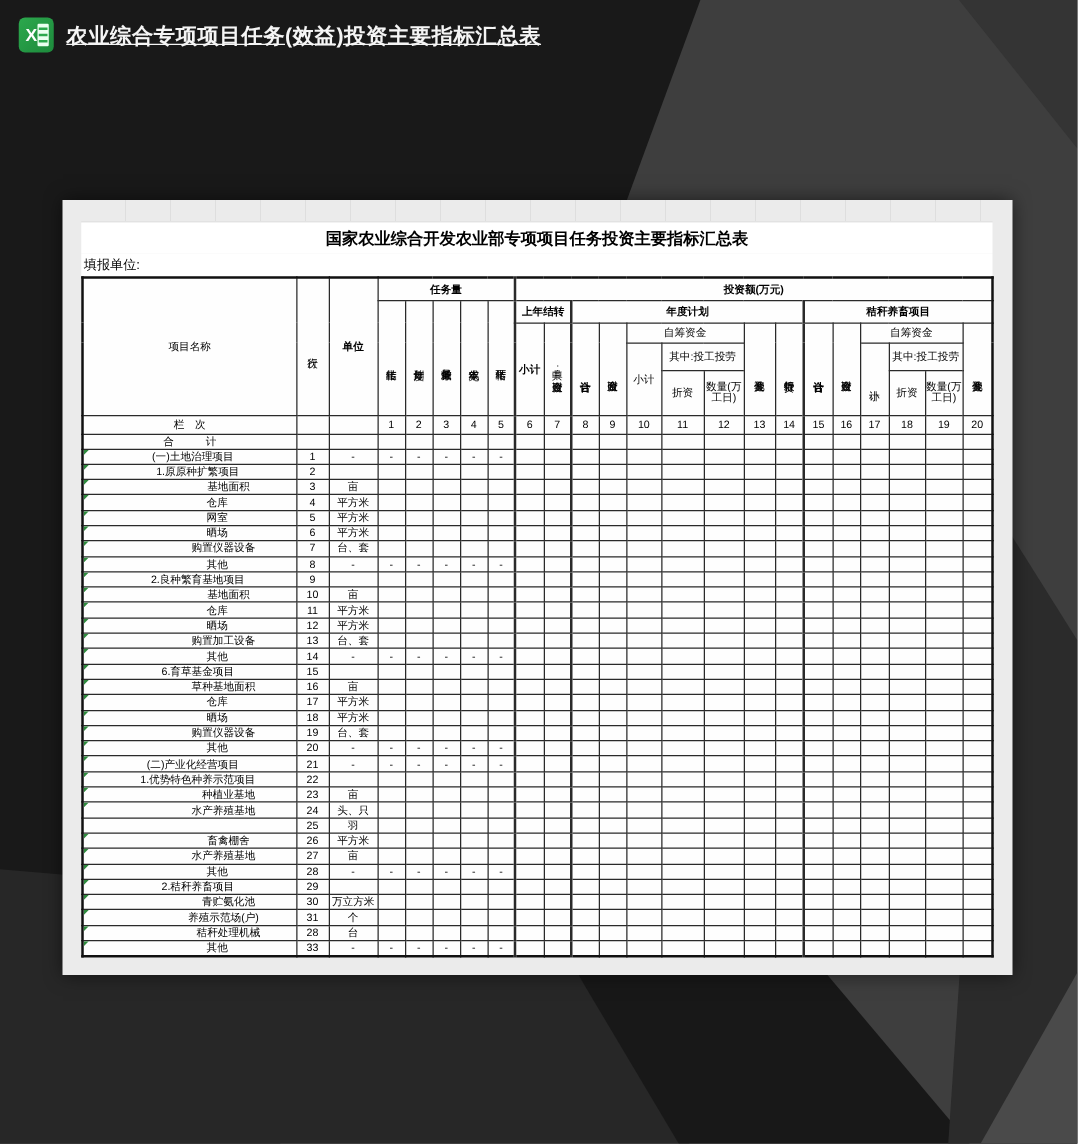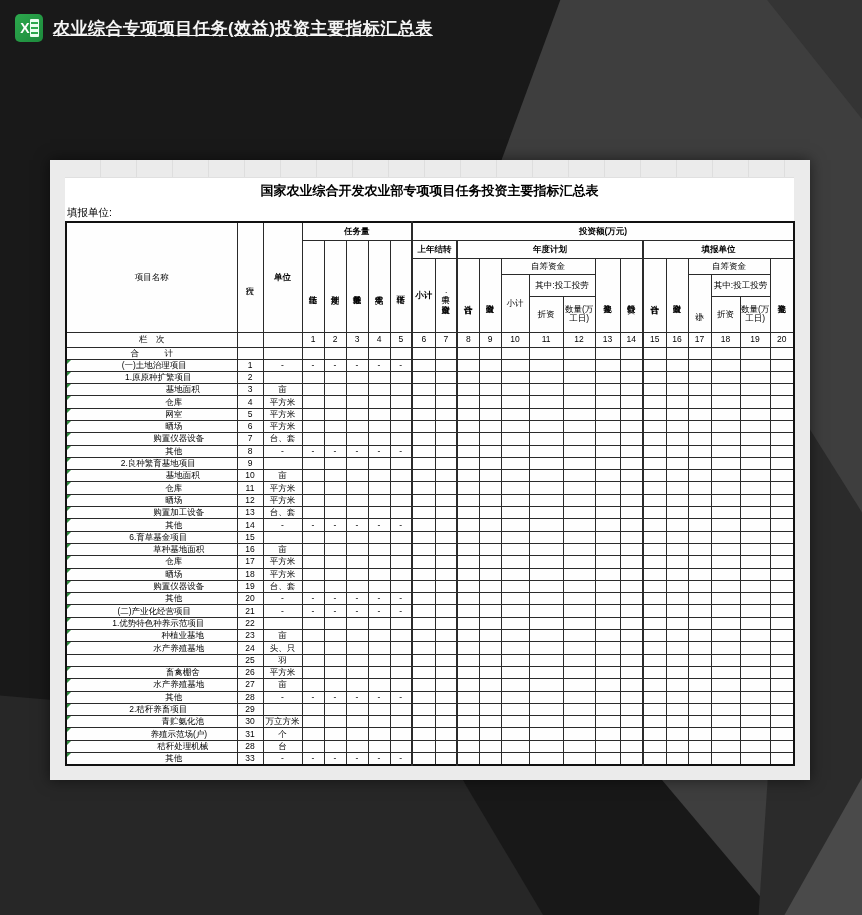--- a/index.html
+++ b/index.html
@@ -136,21 +136,21 @@
             <td colspan="15">投资额(万元)</td>
           </tr>
           <tr class="hB">
             <td rowspan="4" class="vert"><span>上年结转</span></td>
             <td rowspan="4" class="vert"><span>年度计划</span></td>
             <td rowspan="4" class="vert"><span>任务量增减</span></td>
             <td rowspan="4" class="vert"><span>本年完成</span></td>
             <td rowspan="4" class="vert gR"><span>结转下年</span></td>
             <td colspan="2" class="gR">上年结转</td>
             <td colspan="7" class="gR">年度计划</td>
-            <td colspan="6">填报单位</td>
+            <td colspan="6">秸秆养畜项目</td>
           </tr>
           <tr class="hC">
             <td rowspan="3" class="b">小计</td>
             <td rowspan="3" class="vert fs8 gR"><span>其中:财政资金</span></td>
             <td rowspan="3" class="vert b"><span>合计</span></td>
             <td rowspan="3" class="vert"><span>财政资金</span></td>
             <td colspan="3">自筹资金</td>
             <td rowspan="3" class="vert"><span>其他资金</span></td>
             <td rowspan="3" class="vert gR"><span>银行贷款</span></td>
             <td rowspan="3" class="vert b"><span>合计</span></td>

